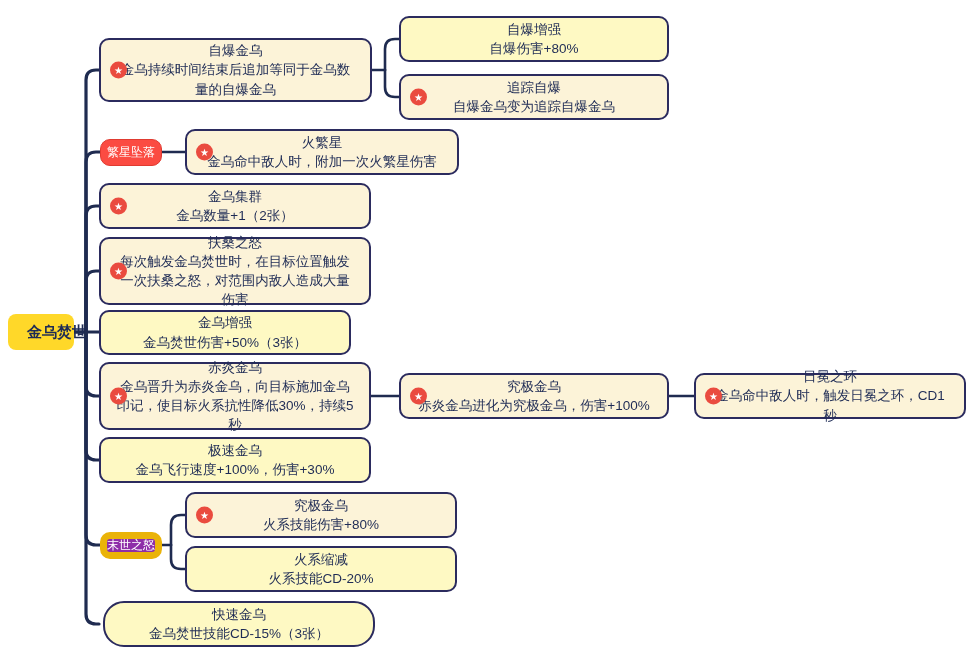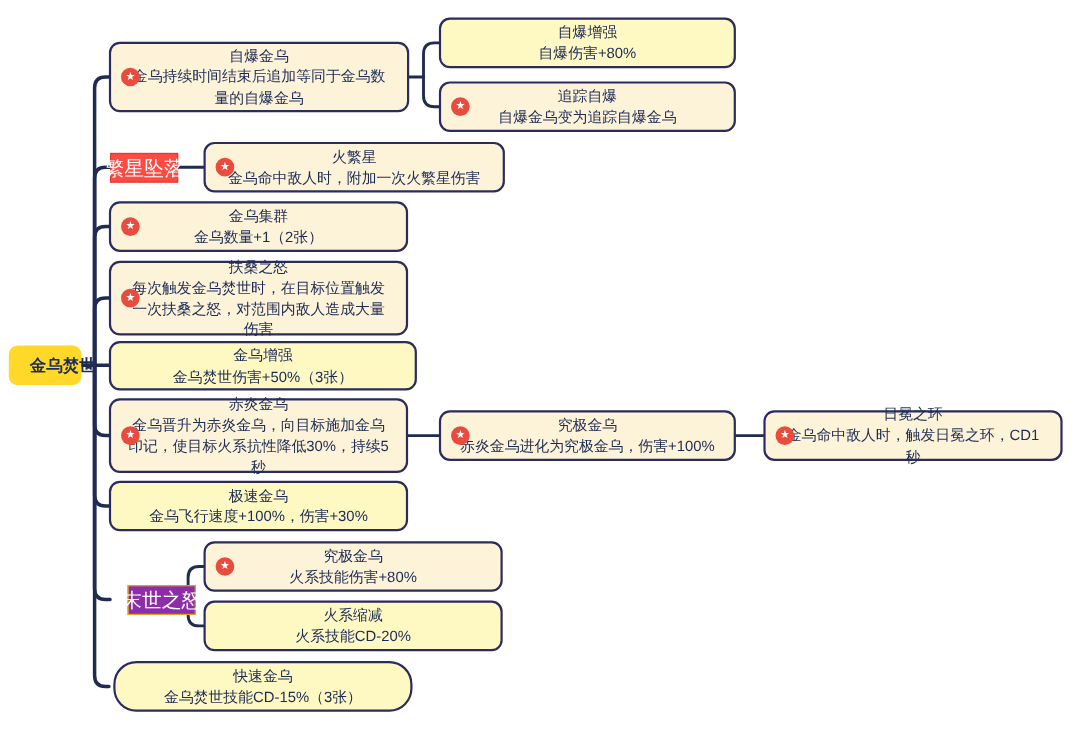--- a/index.html
+++ b/index.html
@@ -46,31 +46,31 @@
     background:#ea4b3f;
     color:#ffffff;
     font-size:10px;
     line-height:17px;
     text-align:center;
     display:block;
   }
   .pill{
     position:absolute;
     box-sizing:border-box;
-    border-radius:0;
+    border-radius:10px;
     color:#ffffff;
-    font-size:18px;
+    font-size:12px;
     display:flex;
     align-items:center;
     justify-content:center;
     white-space:nowrap;
     padding:0 6px;
   }
   .pill.red{background:#fb4b42;border:1px solid #e03b31;}
-  .pill.purple{background:#8e2da8;border:1px solid #eab308;margin-left:16px;}
+  .pill.purple{background:#8e2da8;border:7px solid #eab308;}
   .root-node{
     position:absolute;
     box-sizing:border-box;
     background:#ffd829;
     border-radius:8px;
     color:#1e2b55;
     font-size:15px;
     font-weight:600;
     display:flex;
     align-items:center;
@@ -154,21 +154,21 @@
   </div>
 
   <div class="node yellow" style="left:99px;top:237px;width:272px;height:68px;">
     <span class="star">★</span>
     <div class="node-text">
       <div class="node-title">扶桑之怒</div>
       <div class="node-body">每次触发金乌焚世时，在目标位置触发一次扶桑之怒，对范围内敌人造成大量伤害</div>
     </div>
   </div>
 
-  <div class="node" style="left:99px;top:310px;width:280px;height:45px;">
+  <div class="node" style="left:99px;top:310px;width:252px;height:45px;">
     <div class="node-text">
       <div class="node-title">金乌增强</div>
       <div class="node-body">金乌焚世伤害+50%（3张）</div>
     </div>
   </div>
 
   <div class="node yellow" style="left:99px;top:362px;width:272px;height:68px;">
     <span class="star">★</span>
     <div class="node-text">
       <div class="node-title">赤炎金乌</div>

